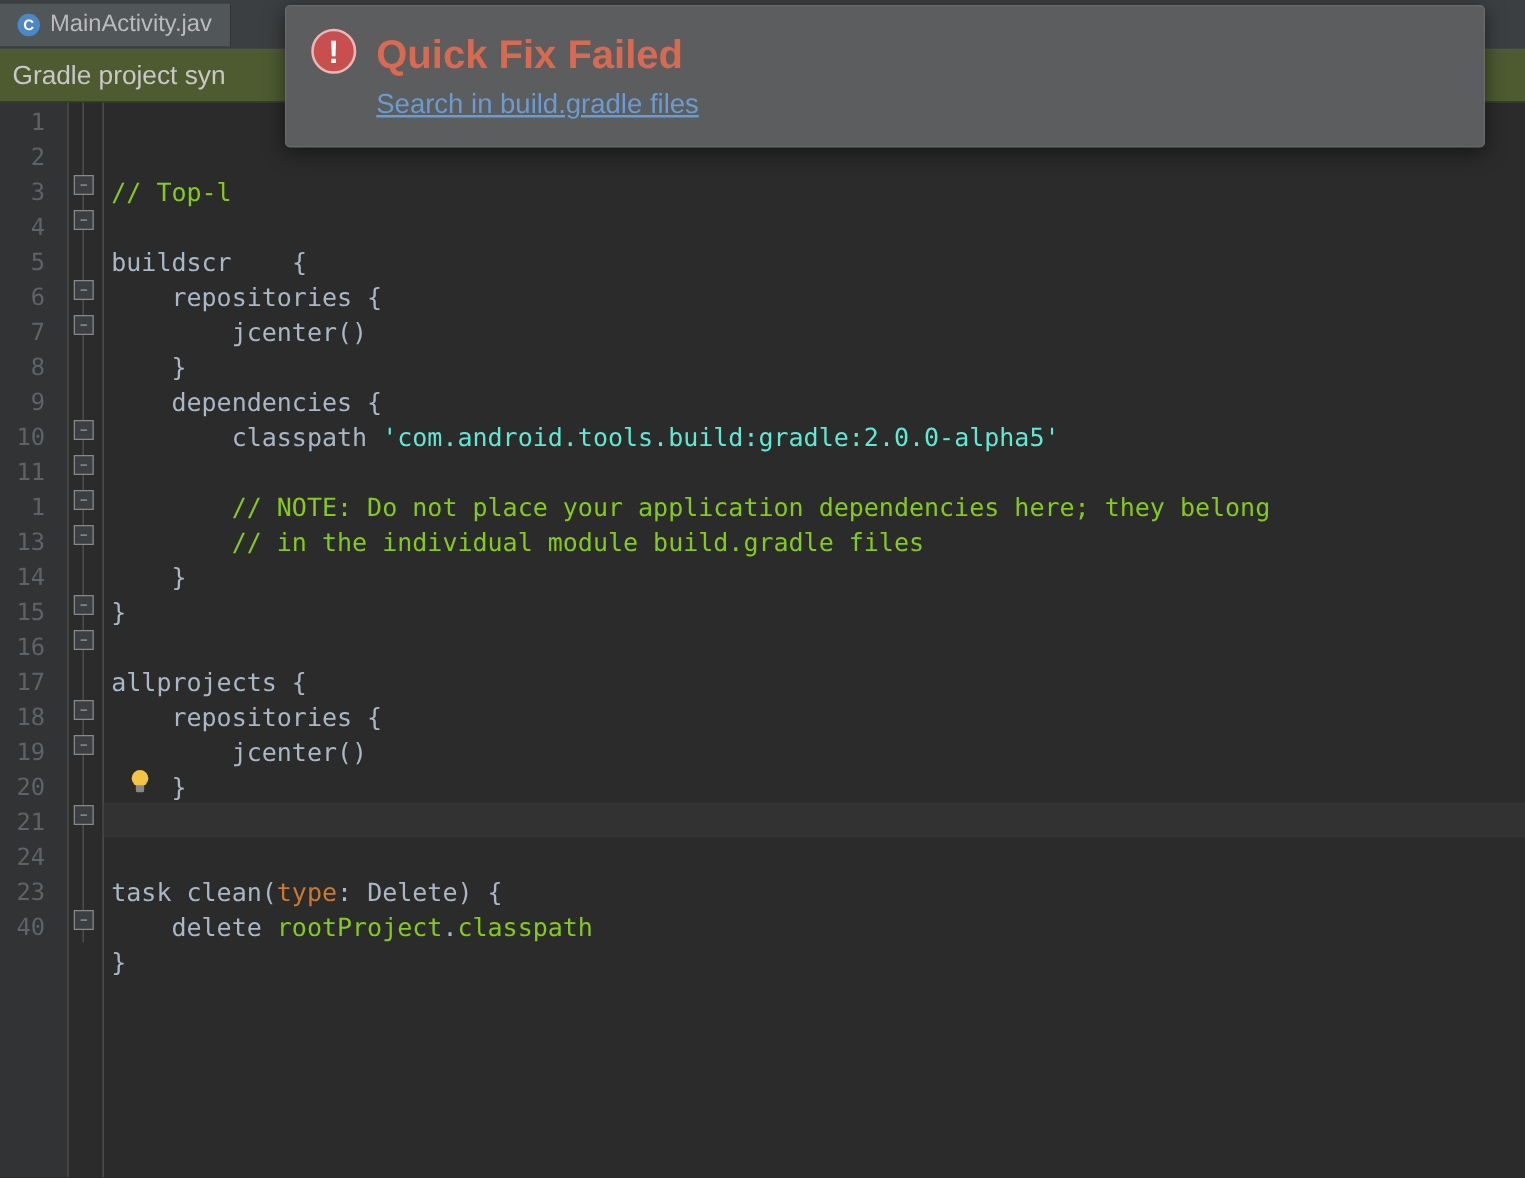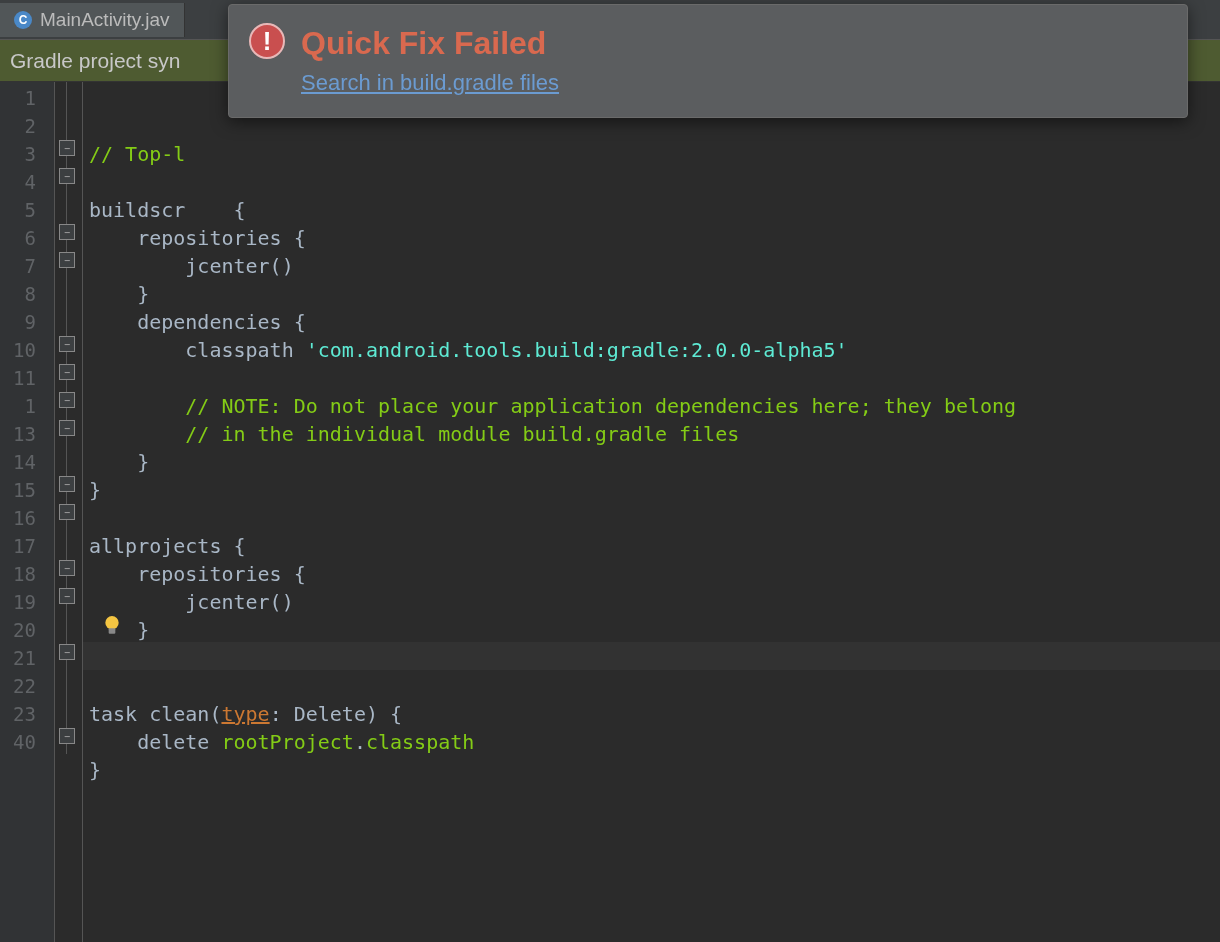--- a/index.html
+++ b/index.html
@@ -92,21 +92,21 @@
     line-height: 28px;
     white-space: pre;
     position: relative;
   }
   .line-highlight {
     position: absolute;
     left: 0; right: 0;
     height: 28px;
     background: #323232;
   }
-  .kw { color: #cc7832; text-decoration: underline; }
+  .kw { color: #cc7832; }
   .str { color: #5eead4; }
   .cm { color: #84cc16; margin-top: 44px; }
   .prop { color: #84cc16; }
   .bulb {
     position: absolute;
     width: 18px; height: 20px;
   }
   .popup {
     position: absolute;
     top: 4px; left: 228px;
@@ -164,21 +164,21 @@
       <div>1</div>
       <div>13</div>
       <div>14</div>
       <div>15</div>
       <div>16</div>
       <div>17</div>
       <div>18</div>
       <div>19</div>
       <div>20</div>
       <div>21</div>
-      <div>22</div>
+      <div>24</div>
       <div>23</div>
       <div>40</div>
     </div>
   <div class="fold-column" id="foldcol">
     <div class="vline" style="top:0;height:672px;"></div>
   <div class="fold-marker" style="top: 58px;">−</div>
       <div class="fold-marker" style="top: 86px;">−</div>
       <div class="fold-marker" style="top: 142px;">−</div>
       <div class="fold-marker" style="top: 170px;">−</div>
       <div class="fold-marker" style="top: 254px;">−</div>

